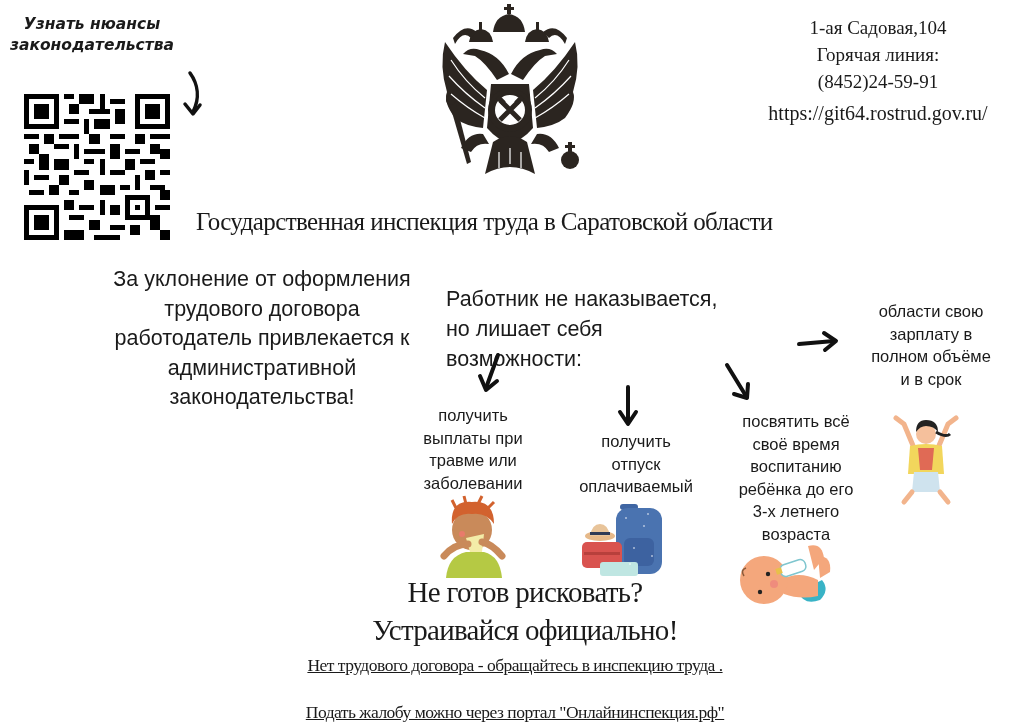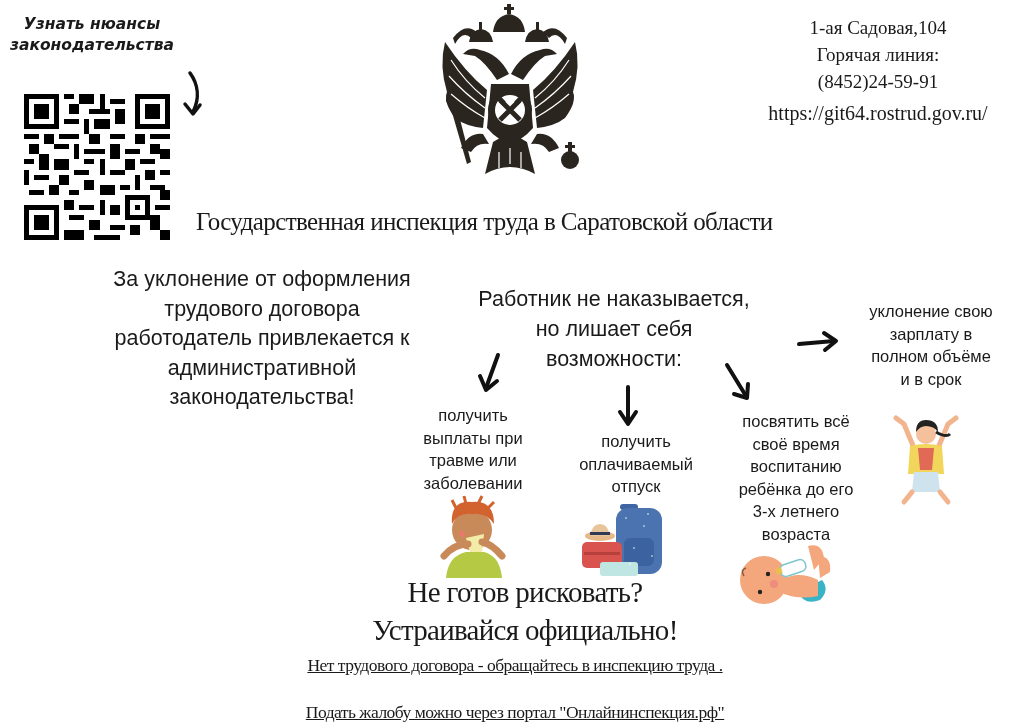--- a/index.html
+++ b/index.html
@@ -6,21 +6,21 @@
   body { width:1024px; height:727px; background:#ffffff; position:relative; overflow:hidden; font-family:"Liberation Sans", sans-serif; color:#1a1a1a; }
   .abs { position:absolute; }
   .serif { font-family:"Liberation Serif", "DejaVu Serif", serif; }
   .hand { font-family:"DejaVu Sans", sans-serif; font-style:italic; font-weight:bold; }
   .qr-caption { left:8px; top:14px; width:168px; font-size:15.5px; line-height:21px; text-align:center; }
   .qr { left:24px; top:94px; width:146px; height:146px; }
   .contact { left:760px; top:14px; width:236px; font-size:19px; line-height:27px; text-align:center; }
   .coat { left:425px; top:2px; width:170px; height:186px; }
   .org-title { left:196px; top:208px; width:640px; font-size:25px; letter-spacing:-0.6px; white-space:nowrap; }
   .employer { left:72px; top:265px; width:380px; font-size:21.5px; line-height:29.5px; text-align:center; }
-  .worker { left:446px; top:284px; width:336px; font-size:21.5px; line-height:30px; text-align:center; }
+  .worker { left:446px; top:284px; width:336px; font-size:21.5px; line-height:30px; }
   .opt { font-size:16.5px; line-height:22.5px; text-align:center; }
   .opt1 { left:398px; top:404px; width:150px; }
   .opt2 { left:556px; top:430px; width:160px; }
   .opt3 { left:716px; top:410px; width:160px; }
   .opt4 { left:846px; top:300px; width:170px; }
   .slogan { left:330px; top:573px; width:390px; font-size:29px; line-height:38px; text-align:center; letter-spacing:-0.7px; }
   .link { left:240px; width:550px; font-size:17.5px; text-align:center; text-decoration:underline; letter-spacing:-0.5px; white-space:nowrap; color:#1a1a1a; cursor:pointer; }
   .link1 { top:655px; }
   .link2 { top:702px; }
   svg { display:block; }
@@ -241,22 +241,22 @@
     <path d="M20 14 L16 6 M30 10 L28 2 M42 10 L46 2 M52 14 L58 8" stroke="#d2622e" stroke-width="3"></path>
     <circle cx="26" cy="40" r="3" fill="#e87b6b"></circle>
     <path d="M30 44 L48 40 L46 58 L34 58 Z" fill="#f3eca8"></path>
     <path d="M8 62 Q 18 50 32 50" stroke="#c98a5a" stroke-width="7" fill="none" stroke-linecap="round"></path>
     <path d="M66 62 Q 56 50 46 48" stroke="#c98a5a" stroke-width="7" fill="none" stroke-linecap="round"></path>
   </svg>
 </div>
 
 <div class="abs opt opt2">
   <div>получить</div>
+  <div>отпуск</div>
   <div>оплачиваемый</div>
-  <div>отпуск</div>
 </div>
 <div class="abs" style="left:582px;top:500px;">
   <svg width="90" height="80" viewBox="0 0 90 80">
     <rect x="38" y="4" width="18" height="6" rx="3" fill="#3f66a3"></rect>
     <rect x="34" y="8" width="46" height="66" rx="12" fill="#4a73b0"></rect>
     <rect x="42" y="38" width="30" height="28" rx="6" fill="#3d62a0"></rect>
     <rect x="0" y="42" width="40" height="26" rx="5" fill="#d9534f"></rect>
     <rect x="2" y="52" width="36" height="3" fill="#b8403c"></rect>
     <ellipse cx="18" cy="36" rx="15" ry="5" fill="#e6b98a"></ellipse>
     <path d="M8 36 Q 10 24 18 24 Q 26 24 28 36 Z" fill="#e8c49a"></path>
@@ -291,21 +291,21 @@
     <circle cx="30" cy="34" r="2.2" fill="#222"></circle>
     <circle cx="22" cy="52" r="2.2" fill="#222"></circle>
     <circle cx="36" cy="44" r="4" fill="#ef8c7d"></circle>
     <path d="M6 36 Q 2 30 8 28" stroke="#8a5a3a" stroke-width="1.6" fill="none"></path>
     <rect x="42" y="22" width="26" height="12" rx="5" fill="#ffffff" stroke="#7fc6cf" stroke-width="1.5" transform="rotate(-18 55 28)"></rect>
     <rect x="38" y="28" width="6" height="6" fill="#e8c04a" transform="rotate(-18 41 31)"></rect>
   </svg>
 </div>
 
 <div class="abs opt opt4">
-  <div>уклонение свою</div>
+  <div>области свою</div>
   <div>зарплату в</div>
   <div>полном объёме</div>
   <div>и в срок</div>
 </div>
 <div class="abs" style="left:890px;top:414px;">
   <svg width="72" height="96" viewBox="0 0 72 96">
     <path d="M6 4 L14 10 L24 34" stroke="#f2b48c" stroke-width="5" fill="none" stroke-linecap="round"></path>
     <path d="M66 4 L58 10 L48 34" stroke="#f2b48c" stroke-width="5" fill="none" stroke-linecap="round"></path>
     <path d="M20 32 Q 36 28 52 32 L 54 60 L 18 60 Z" fill="#f2d65c"></path>
     <path d="M28 34 L44 34 L42 56 L30 56 Z" fill="#e06a55"></path>

